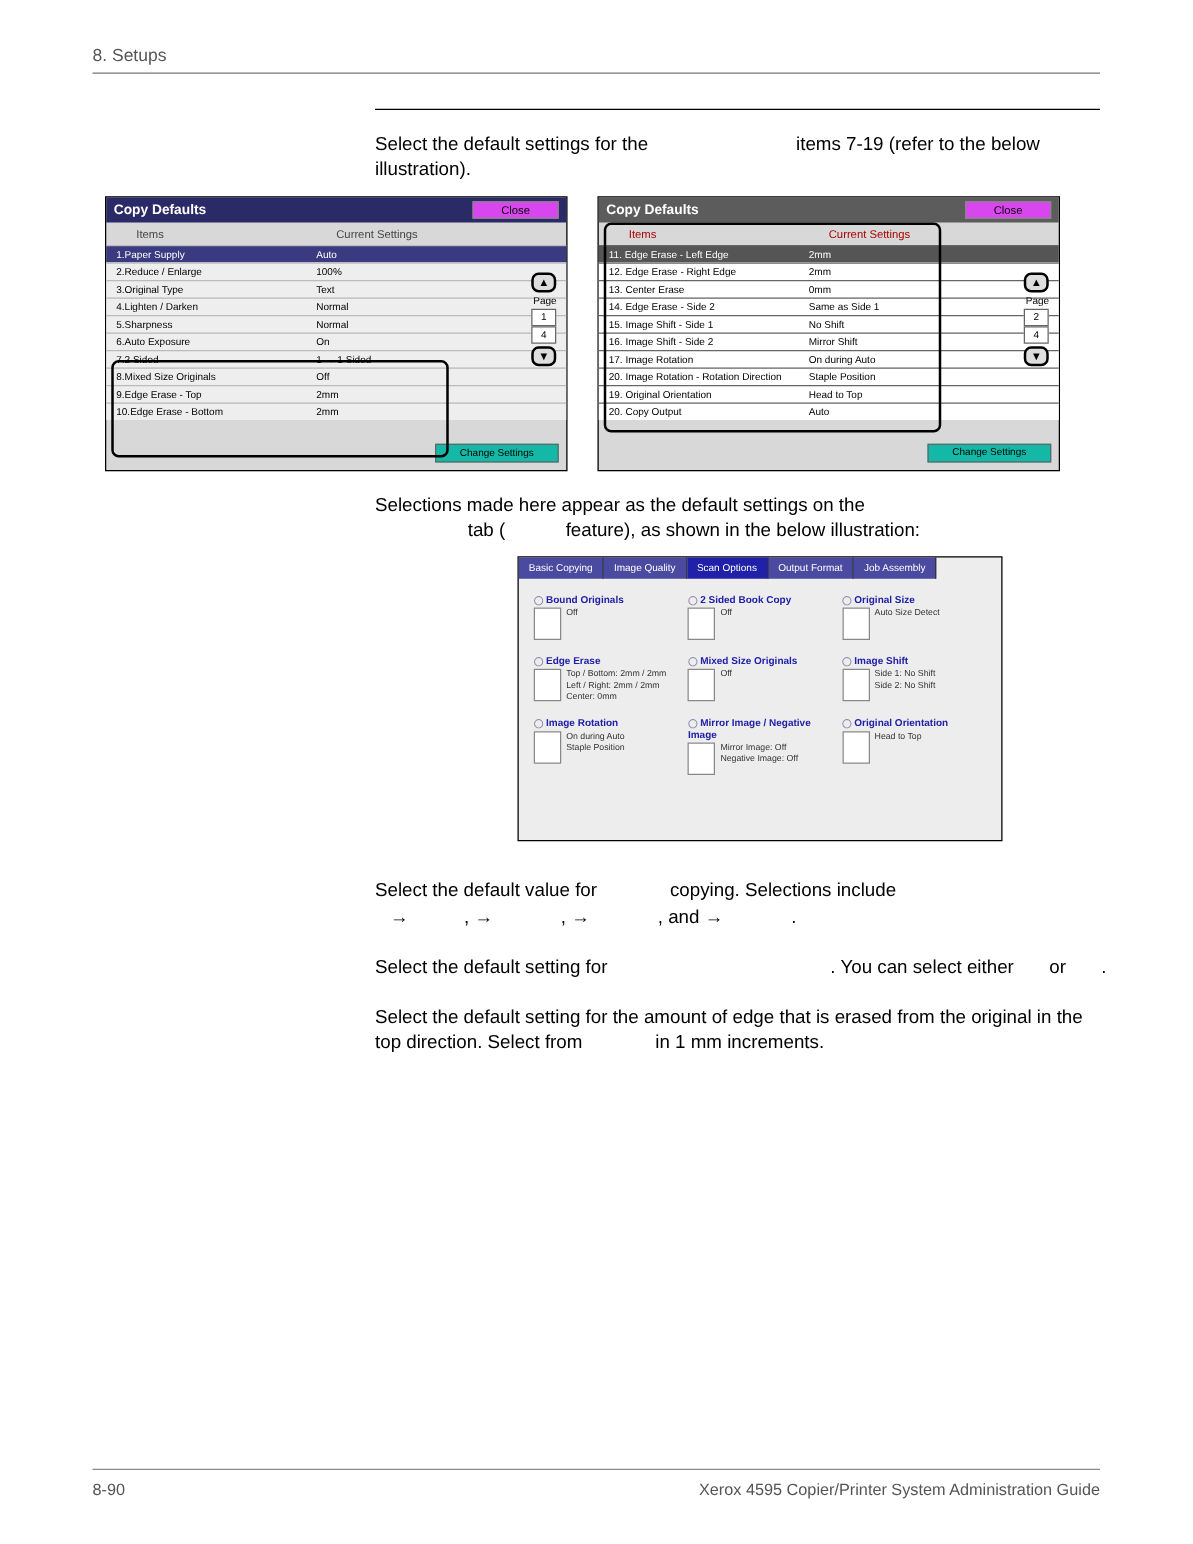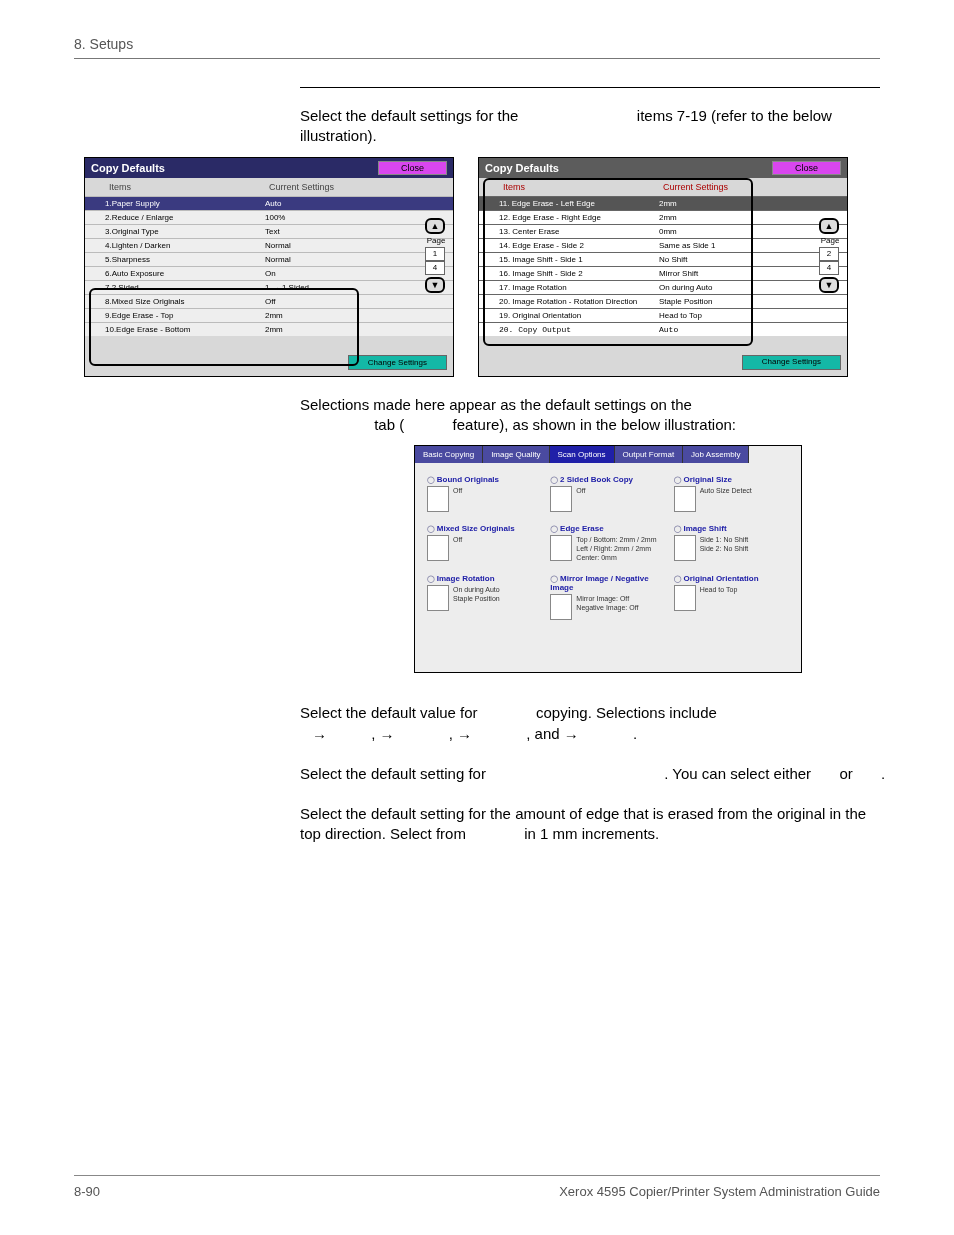--- a/index.html
+++ b/index.html
@@ -12,21 +12,21 @@
   .para-wide { margin-left: 226px; width: 630px; }
   .shots { display: flex; gap: 14px; margin: 8px 0 18px 0; justify-content: flex-start; }
   .panel { width: 370px; border: 1px solid #000; background: #d8d8d8; font-size: 9px; position: relative; }
   .panel-hdr { background: #2a2a66; color: #fff; display: flex; justify-content: space-between; align-items: center; padding: 3px 6px; font-weight: bold; font-size: 11px; }
   .panel-hdr-rt { background: #5c5c5c; }
   .close-btn { background: #d946ef; color: #000; padding: 1px 22px; font-size: 9px; border: 1px solid #888; font-weight: normal; }
   .thead { display: flex; padding: 4px 24px; font-size: 9px; color: #444; }
   .col-items { width: 160px; }
   .col-set { flex: 1; }
   .rows { position: relative; }
-  .row { display: flex; padding: 2px 20px; border-top: 1px solid #bbb; font-size: 8px; background: #eee; }
+  .row { display: flex; padding: 2px 8px; border-top: 1px solid #bbb; font-size: 8px; background: #eee; }
   .row-dark { background: #3a3a80; color: #fff; }
   .row .ci { width: 160px; }
   .row .cs { flex: 1; }
   .pager { position: absolute; right: 6px; top: 56px; width: 22px; text-align: center; }
   .pager-btn { width: 20px; height: 16px; background: #ddd; border: 1px solid #666; margin-bottom: 2px; display: flex; align-items: center; justify-content: center; font-size: 9px; }
   .pager-btn.hl { border: 2px solid #000; border-radius: 6px; }
   .pager-lbl { font-size: 8px; margin: 2px 0; }
   .pnum { width: 20px; height: 14px; background: #fff; border: 1px solid #666; font-size: 8px; line-height: 12px; }
   .chg-btn { background: #14b8a6; border: 1px solid #666; font-size: 8px; padding: 2px 19px; position: absolute; right: 6px; bottom: 6px; text-align: center; }
   .scroll-frame { position: absolute; border: 2px solid #000; border-radius: 6px; pointer-events: none; }
@@ -166,21 +166,21 @@
             <div class="cs">On during Auto</div>
           </div>
           <div class="row" style="background: rgb(255, 255, 255); color: rgb(0, 0, 0); border-top: 1px solid rgb(102, 102, 102);">
             <div class="ci">20. Image Rotation - Rotation Direction</div>
             <div class="cs">Staple Position</div>
           </div>
           <div class="row" style="background: rgb(255, 255, 255); color: rgb(0, 0, 0); border-top: 1px solid rgb(102, 102, 102);">
             <div class="ci">19. Original Orientation</div>
             <div class="cs">Head to Top</div>
           </div>
-          <div class="row" style="background: rgb(255, 255, 255); color: rgb(0, 0, 0); border-top: 1px solid rgb(102, 102, 102); font-family: Liberation Mono, monospace;">
+          <div class="row" style="background: rgb(255, 255, 255); color: rgb(0, 0, 0); border-top: 1px solid rgb(102, 102, 102);">
             <div class="ci">20. Copy Output</div>
             <div class="cs">Auto</div>
           </div>
         </div>
       <div class="pager" style="top:60px;">
         <div class="pager-btn hl">▲</div>
         <div class="pager-lbl">Page</div>
         <div class="pnum">2</div>
         <div class="pnum">4</div>
         <div class="pager-btn hl" style="margin-top:2px;">▼</div>
@@ -228,36 +228,36 @@
         <div class="opt">
           <div class="opt-title">Original Size</div>
           <div class="opt-body">
             <div class="opt-thumb"></div>
             <div class="opt-text">
               <div>Auto Size Detect</div>
             </div>
           </div>
         </div>
         <div class="opt">
-          <div class="opt-title">Mixed Size Originals</div>
-          <div class="opt-body">
-            <div class="opt-thumb"></div>
-            <div class="opt-text">
-              <div>Off</div>
-            </div>
-          </div>
-        </div>
-        <div class="opt">
           <div class="opt-title">Edge Erase</div>
           <div class="opt-body">
             <div class="opt-thumb"></div>
             <div class="opt-text">
               <div>Top / Bottom: 2mm / 2mm</div>
               <div>Left / Right: 2mm / 2mm</div>
               <div>Center: 0mm</div>
+            </div>
+          </div>
+        </div>
+        <div class="opt">
+          <div class="opt-title">Mixed Size Originals</div>
+          <div class="opt-body">
+            <div class="opt-thumb"></div>
+            <div class="opt-text">
+              <div>Off</div>
             </div>
           </div>
         </div>
         <div class="opt">
           <div class="opt-title">Image Shift</div>
           <div class="opt-body">
             <div class="opt-thumb"></div>
             <div class="opt-text">
               <div>Side 1: No Shift</div>
               <div>Side 2: No Shift</div>

